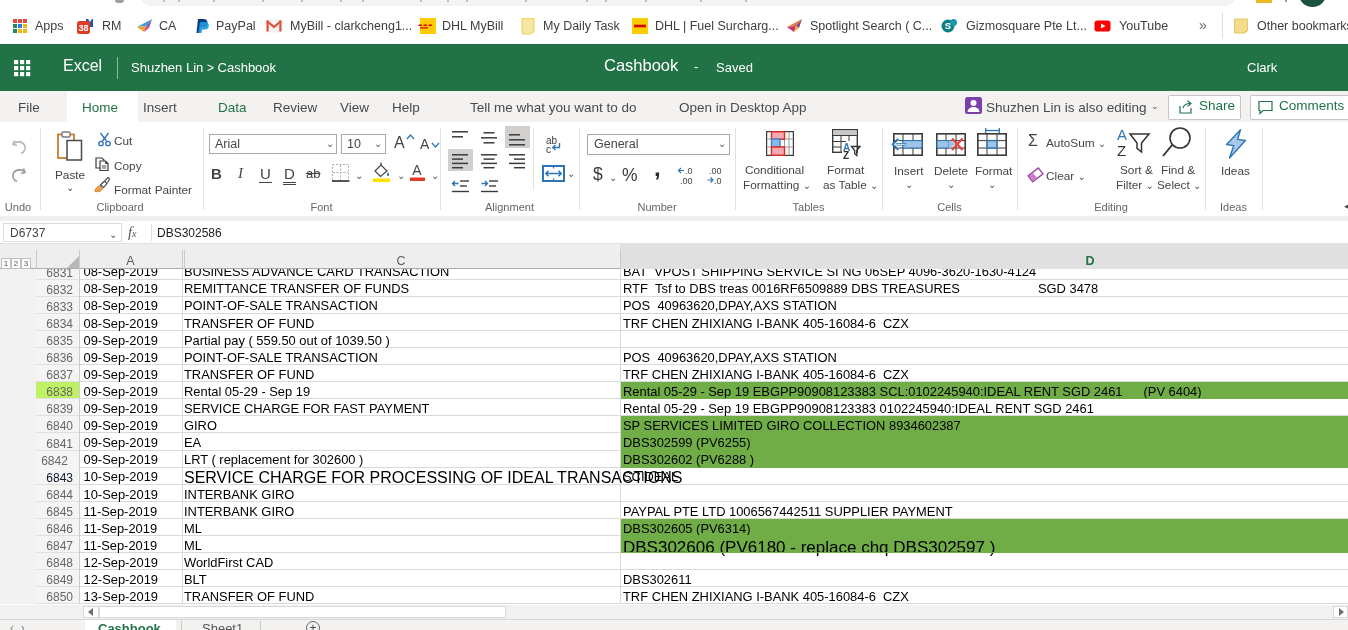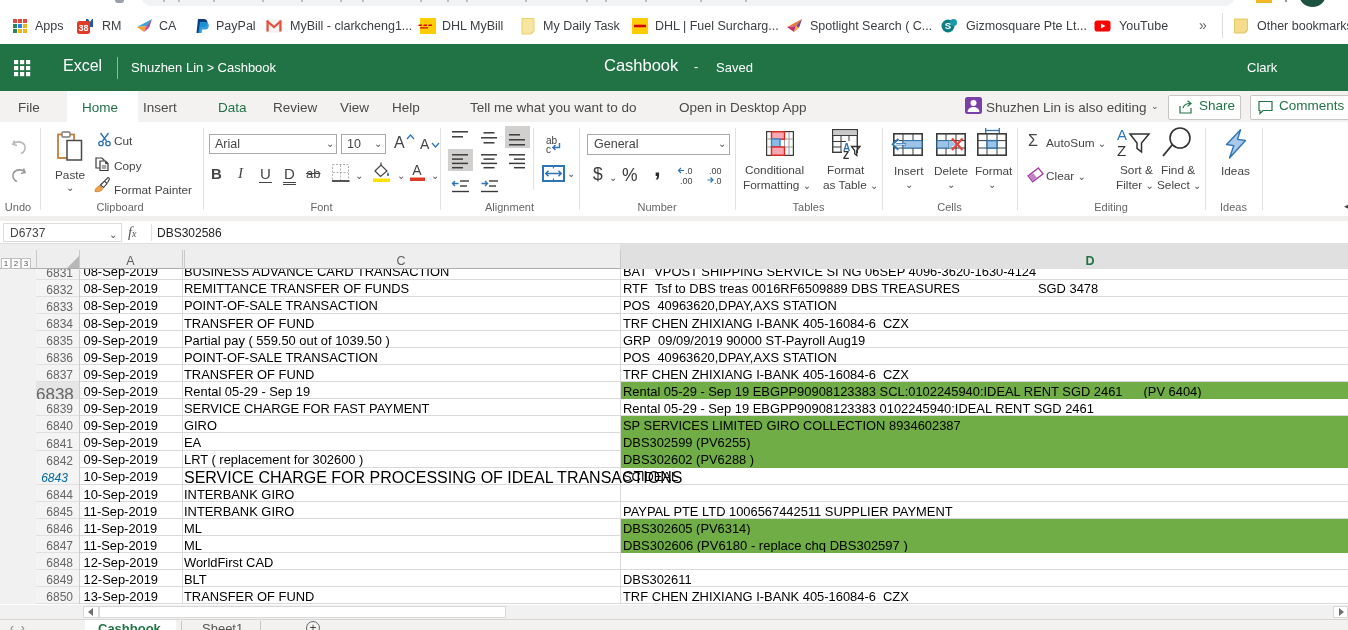--- a/index.html
+++ b/index.html
@@ -620,21 +620,20 @@
 </div>
 <div class="abs" style="left:0;top:68.40px;width:1348px;height:17.10px;">
 <div class="abs" style="left:36px;top:0;width:43px;height:17.10px;background:#f4f4f4;border-bottom:1px solid #e0e0e0;font-size:12px;color:#666;text-align:right;padding:3.2px 6px 0 0;">6835</div>
 <div class="abs" style="left:0;top:0;width:36px;height:17.10px;background:#f1f1f1;"></div>
 <div class="abs" style="left:79px;top:0;width:1269px;height:17.10px;border-bottom:1px solid #d9d9d9;"></div>
 <div class="abs" style="left:79px;top:0;width:1px;height:17.10px;background:#cccccc;"></div>
 <div class="abs" style="left:182px;top:0;width:1px;height:17.10px;background:#d9d9d9;"></div>
 <div class="abs" style="left:620px;top:0;width:1px;height:17.10px;background:#d9d9d9;"></div>
 <div class="cellA" style="top:1.8px;font-size:12.9px;color:#000;">09-Sep-2019</div>
 <div class="cellC" style="top:1.8px;font-size:12.9px;color:#000;">Partial pay ( 559.50 out of 1039.50 )</div>
-<div class="cellD" style="top:1.8px;font-size:12.9px;color:#000;">GRP&nbsp;&nbsp;09/09/2019 90000 ST-Payroll Aug19</div>
 </div>
 <div class="abs" style="left:0;top:85.50px;width:1348px;height:17.10px;">
 <div class="abs" style="left:36px;top:0;width:43px;height:17.10px;background:#f4f4f4;border-bottom:1px solid #e0e0e0;font-size:12px;color:#666;text-align:right;padding:3.2px 6px 0 0;">6836</div>
 <div class="abs" style="left:0;top:0;width:36px;height:17.10px;background:#f1f1f1;"></div>
 <div class="abs" style="left:79px;top:0;width:1269px;height:17.10px;border-bottom:1px solid #d9d9d9;"></div>
 <div class="abs" style="left:79px;top:0;width:1px;height:17.10px;background:#cccccc;"></div>
 <div class="abs" style="left:182px;top:0;width:1px;height:17.10px;background:#d9d9d9;"></div>
 <div class="abs" style="left:620px;top:0;width:1px;height:17.10px;background:#d9d9d9;"></div>
 <div class="cellA" style="top:1.8px;font-size:12.9px;color:#000;">09-Sep-2019</div>
 <div class="cellC" style="top:1.8px;font-size:12.9px;color:#000;">POINT-OF-SALE TRANSACTION</div>
@@ -645,21 +644,21 @@
 <div class="abs" style="left:0;top:0;width:36px;height:17.10px;background:#f1f1f1;"></div>
 <div class="abs" style="left:79px;top:0;width:1269px;height:17.10px;border-bottom:1px solid #d9d9d9;"></div>
 <div class="abs" style="left:79px;top:0;width:1px;height:17.10px;background:#cccccc;"></div>
 <div class="abs" style="left:182px;top:0;width:1px;height:17.10px;background:#d9d9d9;"></div>
 <div class="abs" style="left:620px;top:0;width:1px;height:17.10px;background:#d9d9d9;"></div>
 <div class="cellA" style="top:1.8px;font-size:12.9px;color:#000;">09-Sep-2019</div>
 <div class="cellC" style="top:1.8px;font-size:12.9px;color:#000;">TRANSFER OF FUND</div>
 <div class="cellD" style="top:1.8px;font-size:12.9px;color:#000;">TRF CHEN ZHIXIANG I-BANK 405-16084-6&nbsp;&nbsp;CZX</div>
 </div>
 <div class="abs" style="left:0;top:119.70px;width:1348px;height:17.10px;">
-<div class="abs" style="left:36px;top:0;width:43px;height:17.10px;background:#e5e5e5;border-bottom:1px solid #e0e0e0;font-size:17px;color:#666;text-align:right;padding:3.2px 6px 0 0;">6838</div>
+<div class="abs" style="left:36px;top:0;width:43px;height:17.10px;background:#bef264;border-bottom:1px solid #e0e0e0;font-size:12px;color:#666;text-align:right;padding:3.2px 6px 0 0;">6838</div>
 <div class="abs" style="left:0;top:0;width:36px;height:17.10px;background:#f1f1f1;"></div>
 <div class="abs" style="left:79px;top:0;width:1269px;height:17.10px;border-bottom:1px solid #d9d9d9;"></div>
 <div class="abs" style="left:620px;top:0;width:728px;height:17.10px;background:#70ad47;"></div>
 <div class="abs" style="left:79px;top:0;width:1px;height:17.10px;background:#cccccc;"></div>
 <div class="abs" style="left:182px;top:0;width:1px;height:17.10px;background:#d9d9d9;"></div>
 <div class="abs" style="left:620px;top:0;width:1px;height:17.10px;background:#d9d9d9;"></div>
 <div class="cellA" style="top:1.8px;font-size:12.9px;color:#000;">09-Sep-2019</div>
 <div class="cellC" style="top:1.8px;font-size:12.9px;color:#000;">Rental 05-29 - Sep 19</div>
 <div class="cellD" style="top:1.8px;font-size:12.9px;color:#000;">Rental 05-29 - Sep 19 EBGPP90908123383 SCL:0102245940:IDEAL RENT SGD 2461<span style="display:inline-block;width:21px"></span>(PV 6404)</div>
 </div>
@@ -692,33 +691,33 @@
 <div class="abs" style="left:79px;top:0;width:1269px;height:17.10px;border-bottom:1px solid #d9d9d9;"></div>
 <div class="abs" style="left:620px;top:0;width:728px;height:17.10px;background:#70ad47;"></div>
 <div class="abs" style="left:79px;top:0;width:1px;height:17.10px;background:#cccccc;"></div>
 <div class="abs" style="left:182px;top:0;width:1px;height:17.10px;background:#d9d9d9;"></div>
 <div class="abs" style="left:620px;top:0;width:1px;height:17.10px;background:#d9d9d9;"></div>
 <div class="cellA" style="top:1.8px;font-size:12.9px;color:#000;">09-Sep-2019</div>
 <div class="cellC" style="top:1.8px;font-size:12.9px;color:#000;">EA</div>
 <div class="cellD" style="top:1.8px;font-size:12.9px;color:#000;">DBS302599 (PV6255)</div>
 </div>
 <div class="abs" style="left:0;top:188.10px;width:1348px;height:17.10px;">
-<div class="abs" style="left:36px;top:0;width:43px;height:28px;background:#f4f4f4;border-bottom:1px solid #e0e0e0;font-size:12px;color:#666;text-align:right;padding:3.2px 6px 0 0;">6842</div>
+<div class="abs" style="left:36px;top:0;width:43px;height:28px;background:#f4f4f4;border-bottom:1px solid #e0e0e0;font-size:12px;color:#666;text-align:center;padding:3.2px 6px 0 0;">6842</div>
 <div class="abs" style="left:0;top:0;width:36px;height:17.10px;background:#f1f1f1;"></div>
 <div class="abs" style="left:79px;top:0;width:1269px;height:17.10px;border-bottom:1px solid #d9d9d9;"></div>
 <div class="abs" style="left:620px;top:0;width:728px;height:17.10px;background:#70ad47;"></div>
 <div class="abs" style="left:79px;top:0;width:1px;height:17.10px;background:#cccccc;"></div>
 <div class="abs" style="left:182px;top:0;width:1px;height:17.10px;background:#d9d9d9;"></div>
 <div class="abs" style="left:620px;top:0;width:1px;height:17.10px;background:#d9d9d9;"></div>
 <div class="cellA" style="top:1.8px;font-size:12.9px;color:#000;">09-Sep-2019</div>
 <div class="cellC" style="top:1.8px;font-size:12.9px;color:#000;">LRT ( replacement for 302600 )</div>
 <div class="cellD" style="top:1.8px;font-size:12.9px;color:#000;">DBS302602 (PV6288 )</div>
 </div>
 <div class="abs" style="left:0;top:205.20px;width:1348px;height:17.10px;">
-<div class="abs" style="left:36px;top:0;width:43px;height:17.10px;background:#f4f4f4;border-bottom:1px solid #e0e0e0;font-size:12px;color:#0369a1;text-align:center;padding:3.2px 6px 0 0;font-style:italic;">6843</div>
+<div class="abs" style="left:36px;top:0;width:43px;height:17.10px;background:#f4f4f4;border-bottom:1px solid #e0e0e0;font-size:12px;color:#0f172a;text-align:right;padding:3.2px 6px 0 0;">6843</div>
 <div class="abs" style="left:0;top:0;width:36px;height:17.10px;background:#f1f1f1;"></div>
 <div class="abs" style="left:79px;top:0;width:1269px;height:17.10px;border-bottom:1px solid #d9d9d9;"></div>
 <div class="abs" style="left:79px;top:0;width:1px;height:17.10px;background:#cccccc;"></div>
 <div class="abs" style="left:182px;top:0;width:1px;height:17.10px;background:#d9d9d9;"></div>
 <div class="abs" style="left:620px;top:0;width:1px;height:17.10px;background:#d9d9d9;"></div>
 <div class="cellA" style="top:1.8px;font-size:12.9px;color:#000;">10-Sep-2019</div>
 <div class="cellC" style="top:1.8px;font-size:16px;color:#000;text-align:center;">SERVICE CHARGE FOR PROCESSING OF IDEAL TRANSACTIONS</div>
 <div class="cellD" style="top:1.8px;font-size:12.9px;color:#000;">SCIDEAL</div>
 </div>
 <div class="abs" style="left:0;top:222.30px;width:1348px;height:17.10px;">
@@ -757,21 +756,21 @@
 <div class="abs" style="left:0;top:273.60px;width:1348px;height:17.10px;">
 <div class="abs" style="left:36px;top:0;width:43px;height:17.10px;background:#f4f4f4;border-bottom:1px solid #e0e0e0;font-size:12px;color:#666;text-align:right;padding:3.2px 6px 0 0;">6847</div>
 <div class="abs" style="left:0;top:0;width:36px;height:17.10px;background:#f1f1f1;"></div>
 <div class="abs" style="left:79px;top:0;width:1269px;height:17.10px;border-bottom:1px solid #d9d9d9;"></div>
 <div class="abs" style="left:620px;top:0;width:728px;height:17.10px;background:#70ad47;"></div>
 <div class="abs" style="left:79px;top:0;width:1px;height:17.10px;background:#cccccc;"></div>
 <div class="abs" style="left:182px;top:0;width:1px;height:17.10px;background:#d9d9d9;"></div>
 <div class="abs" style="left:620px;top:0;width:1px;height:17.10px;background:#d9d9d9;"></div>
 <div class="cellA" style="top:1.8px;font-size:12.9px;color:#000;">11-Sep-2019</div>
 <div class="cellC" style="top:1.8px;font-size:12.9px;color:#000;">ML</div>
-<div class="cellD" style="top:1.8px;font-size:13px;color:#000;">DBS302606 (PV6180 - replace chq DBS302597 )</div>
+<div class="cellD" style="top:1.8px;font-size:17px;color:#000;">DBS302606 (PV6180 - replace chq DBS302597 )</div>
 </div>
 <div class="abs" style="left:0;top:290.70px;width:1348px;height:17.10px;">
 <div class="abs" style="left:36px;top:0;width:43px;height:17.10px;background:#f4f4f4;border-bottom:1px solid #e0e0e0;font-size:12px;color:#666;text-align:right;padding:3.2px 6px 0 0;">6848</div>
 <div class="abs" style="left:0;top:0;width:36px;height:17.10px;background:#f1f1f1;"></div>
 <div class="abs" style="left:79px;top:0;width:1269px;height:17.10px;border-bottom:1px solid #d9d9d9;"></div>
 <div class="abs" style="left:79px;top:0;width:1px;height:17.10px;background:#cccccc;"></div>
 <div class="abs" style="left:182px;top:0;width:1px;height:17.10px;background:#d9d9d9;"></div>
 <div class="abs" style="left:620px;top:0;width:1px;height:17.10px;background:#d9d9d9;"></div>
 <div class="cellA" style="top:1.8px;font-size:12.9px;color:#000;">12-Sep-2019</div>
 <div class="cellC" style="top:1.8px;font-size:12.9px;color:#000;">WorldFirst CAD</div>

